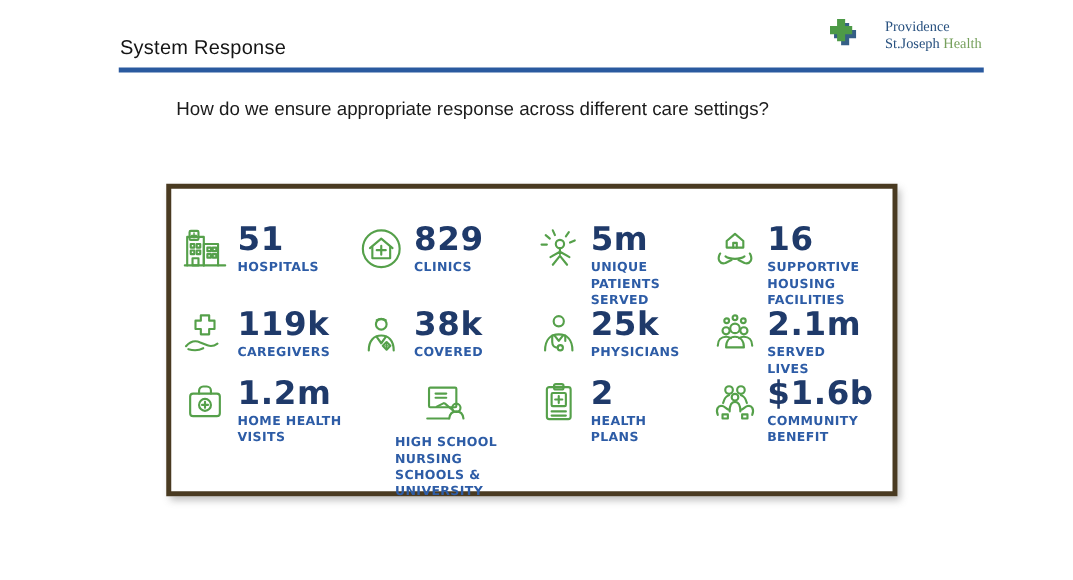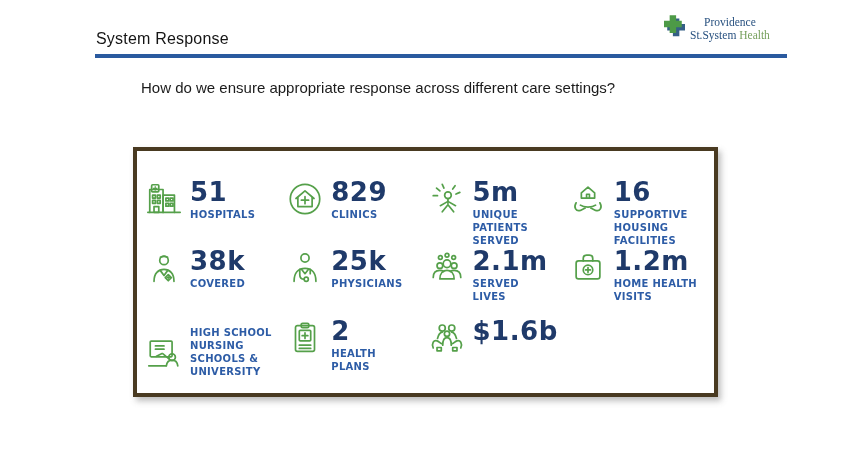--- a/index.html
+++ b/index.html
@@ -8,41 +8,41 @@
     font-family:"Liberation Sans",sans-serif;overflow:hidden;
   }
   
   .title{
     position:absolute;left:96px;top:30px;font-size:16px;color:#151515;letter-spacing:.2px;
   }
   .title-rule{
     position:absolute;left:95px;top:54px;width:692px;height:4px;background:#2a5a9f;
   }
   .logo{
-    position:absolute;left:664px;top:15px;display:flex;align-items:center;gap:5px;text-align:center;
+    position:absolute;left:664px;top:15px;display:flex;align-items:center;gap:23px;
   }
   .logo-text{
     font-family:"Liberation Serif",serif;font-size:11.5px;line-height:1.12;color:#27507f;
   }
   .logo-health{color:#76a05c;}
   
   .question{
     position:absolute;left:141px;top:77px;width:545px;
     font-size:15px;line-height:1.45;color:#1b1b1b;
   }
   
   .stats-box{
     position:absolute;left:133px;top:147px;width:585px;height:250px;box-sizing:border-box;
     background:#fff;border:4px solid #493a21;
     box-shadow:3px 4px 6px rgba(110,110,110,.45);
     display:grid;grid-template-columns:repeat(4,1fr);grid-template-rows:repeat(3,1fr);
     padding:28px 4px 6px 8px;
   }
   .stat{display:flex;align-items:flex-start;gap:7px;}
-  .stat.center{align-items:center;}
+  .stat.center{align-items:center;flex-direction:column;}
   .stat svg{flex:none;margin-top:1px;}
   .ic{stroke:#55a04a;fill:none;stroke-width:1.8;stroke-linecap:round;stroke-linejoin:round;}
   .ic-thin{stroke-width:1.2;}
   .stat-text{display:flex;flex-direction:column;}
   .stat-value{
     font-family:"DejaVu Sans",sans-serif;font-weight:bold;font-size:26px;line-height:1;
     color:#1f3a6a;letter-spacing:.5px;
   }
   .stat-value:empty{display:none;}
   .stat-label{
@@ -61,21 +61,21 @@
 
   <div class="logo">
     <span>
       <svg width="21" height="23" viewBox="0 0 26 28">
         <path d="M11 4h8v7h7v8h-7v7h-8v-7H4v-8h7z" fill="#1f4e79" opacity="0.9"></path>
         <path d="M7 0h8v7h7v8h-7v7H7v-7H0V7h7z" fill="#4d9a47"></path>
       </svg>
     </span>
     <div class="logo-text">
       <div>Providence</div>
-      <div><span>St.System</span> <span class="logo-health">Health</span></div>
+      <div><span>St.Joseph</span> <span class="logo-health">Health</span></div>
     </div>
   </div>
 
   <div class="question">How do we ensure appropriate response across different care settings?</div>
 
   <div class="stats-box">
 
     <div class="stat">
       <svg class="ic" width="38" height="38" viewBox="0 0 40 40">
         <path d="M5 34V10h14v24"></path>
@@ -137,20 +137,31 @@
         <path d="M12 26.5c2 1.5 4.5 2 8 2s6-.5 8-2"></path>
       </svg>
       <div class="stat-text">
         <span class="stat-value">16</span>
         <span class="stat-label">SUPPORTIVE
 HOUSING
 FACILITIES</span>
       </div>
     </div>
 
+    <div class="stat">
+      <svg class="ic" width="38" height="38" viewBox="0 0 40 40">
+        <path d="M16.5 4.5h7V9H28v7h-4.5v4.5h-7V16H12V9h4.5z"></path>
+        <path d="M4 30.5c3.5-4 8-5 12-3.2l6 2.4c3 1.2 5.5.8 8.5-1.4"></path>
+        <path d="M6 33c5.5 1.6 9.5.8 12.5-.8"></path>
+      </svg>
+      <div class="stat-text">
+        <span class="stat-value">119k</span>
+        <span class="stat-label">CAREGIVERS</span>
+      </div>
+    </div>
 
     <div class="stat">
       <svg class="ic" width="38" height="38" viewBox="0 0 40 40">
         <circle cx="20" cy="12" r="4.5"></circle>
         <path d="M16.2 8.6c2.4-1.2 5.2-1.2 7.6 0"></path>
         <path d="M9.5 34c0-8.5 4.5-12.5 10.5-12.5S30.5 25.5 30.5 34"></path>
         <path d="M16 22.5l4 5.5 4-5.5"></path>
         <path d="M24.5 27l3.2 3.2-3.2 3.2-3.2-3.2z"></path>
         <path d="M24.5 28.8v2.8M23.1 30.2h2.8" class="ic-thin"></path>
       </svg>
@@ -249,17 +260,19 @@
         <circle cx="20" cy="15.5" r="2.8"></circle>
         <path d="M10 20.5c1-4 3-6.2 5-6.6M30 20.5c-1-4-3-6.2-5-6.6"></path>
         <path d="M15.5 27.5c0-5.5 2-8 4.5-8s4.5 2.5 4.5 8"></path>
         <path d="M5.5 30.5c-2-5 .5-8.5 4-7.5 2 .6 3.2 2.4 5 3"></path>
         <path d="M34.5 30.5c2-5-.5-8.5-4-7.5-2 .6-3.2 2.4-5 3"></path>
         <rect x="9.5" y="30" width="4.5" height="3.5"></rect>
           <rect x="26" y="30" width="4.5" height="3.5"></rect>
       </svg>
       <div class="stat-text">
         <span class="stat-value">$1.6b</span>
+        <span class="stat-label">COMMUNITY
+BENEFIT</span>
       </div>
     </div>
 
   </div>
 </div>
 
 </body></html>

